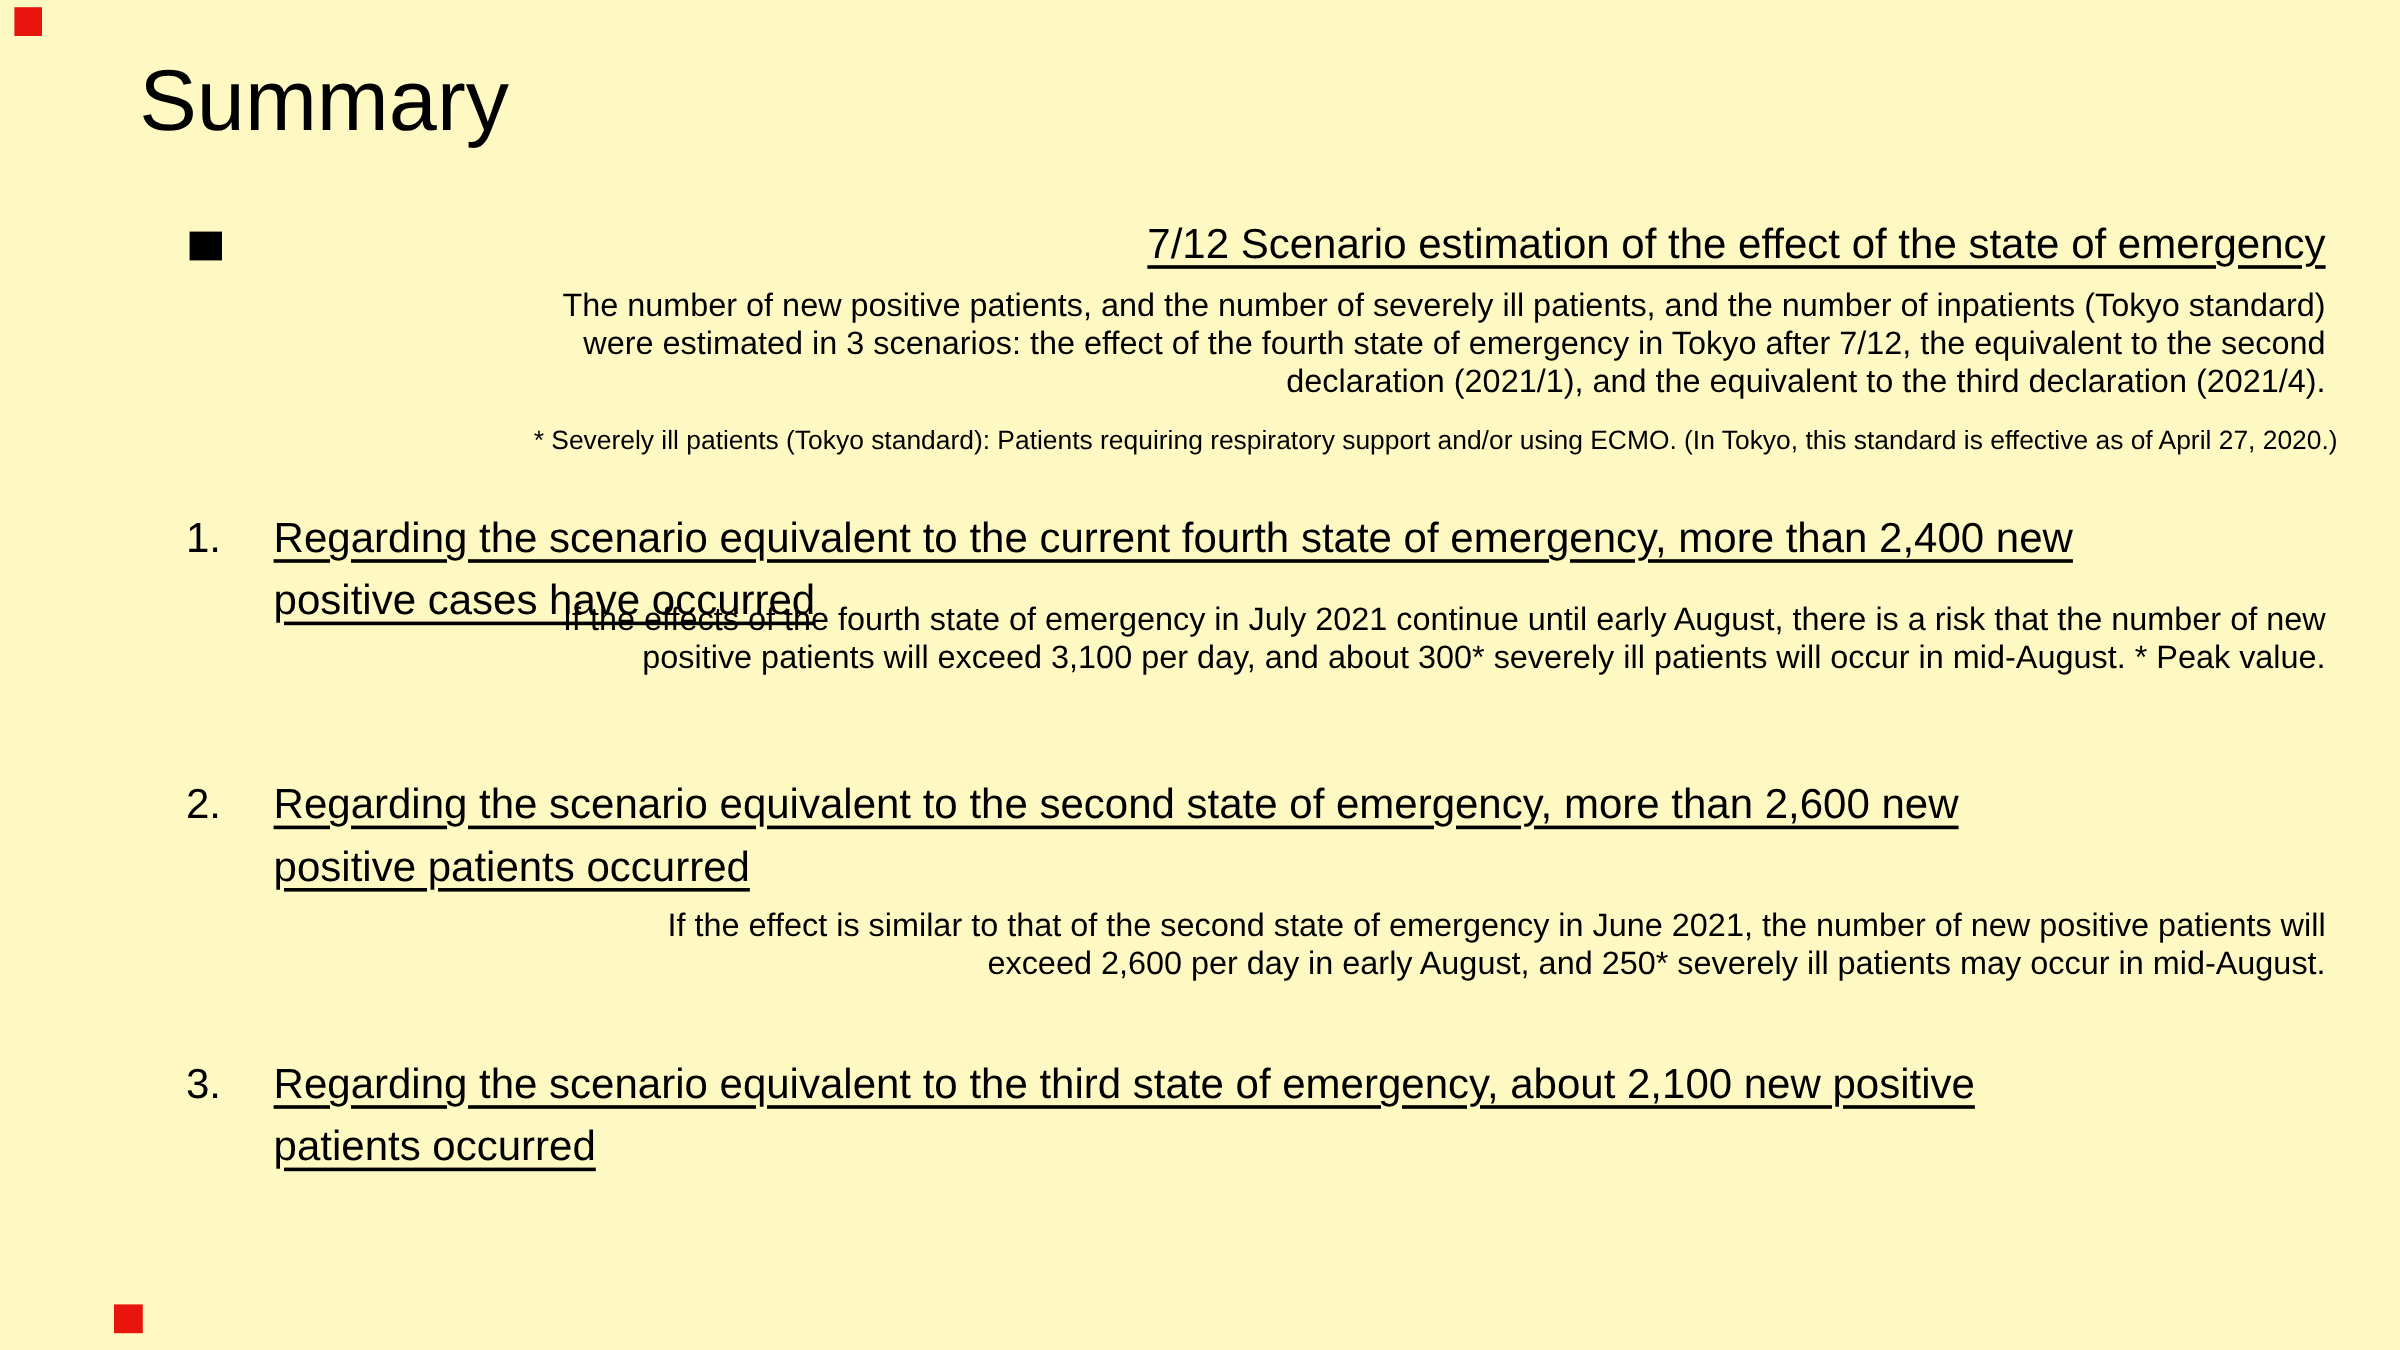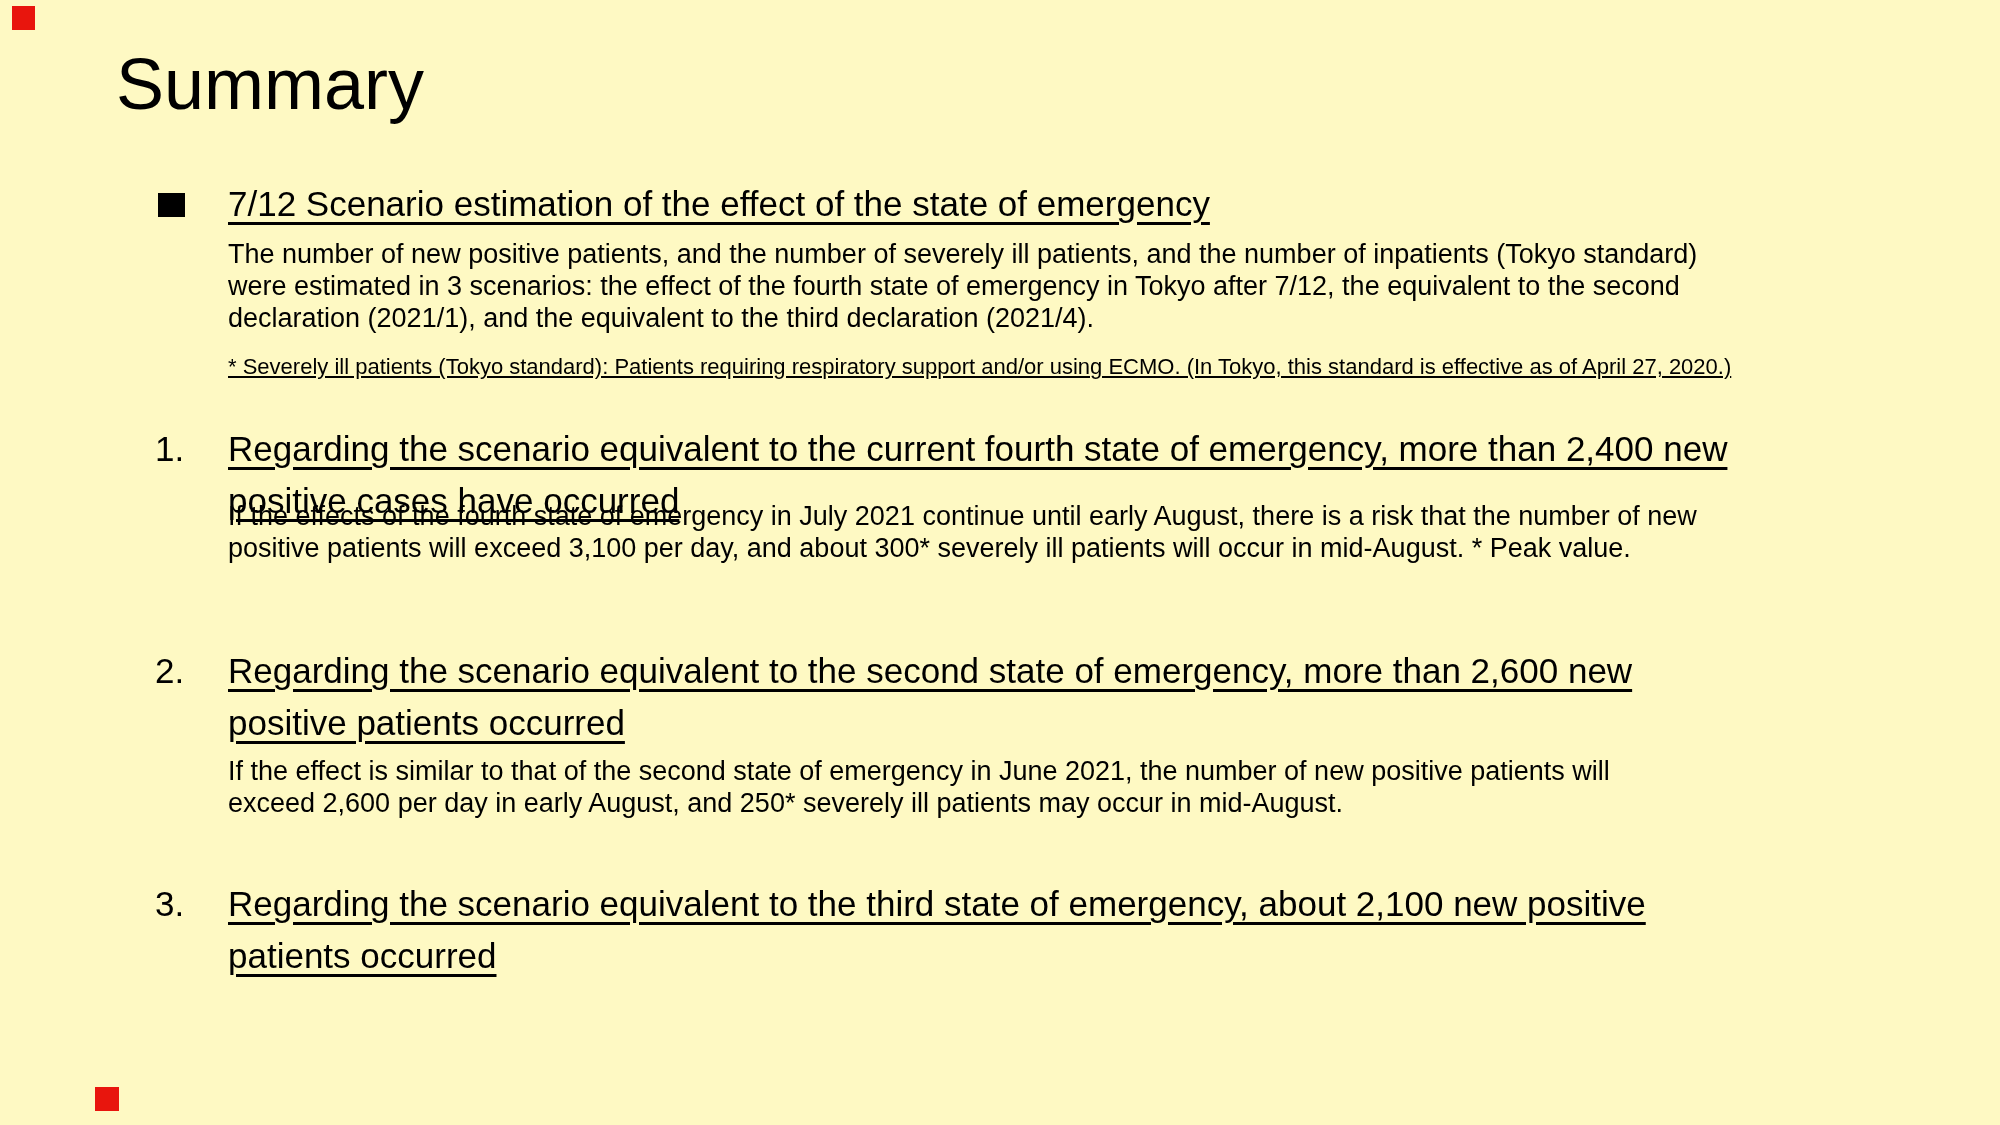--- a/index.html
+++ b/index.html
@@ -54,25 +54,25 @@
     font-size: 27px;
     line-height: 32px;
     white-space: pre-line;
   }
   .footnote {
     font-size: 22px;
     line-height: 26px;
     white-space: pre-line;
   }
 
-  .abs { position: absolute; }
+  .abs { position: absolute; text-align: right; }
 
   .section-heading { left: 228px; top: 178px; width: 1710px; }
   .section-body    { left: 228px; top: 238px; width: 1710px; }
-  .section-footnote{ left: 228px; top: 354px; width: 1720px; text-decoration: underline; }
+  .section-footnote{ left: 228px; top: 354px; width: 1720px; }
 
   .list-item {
     position: absolute;
     left: 155px;
     width: 1790px;
     padding-left: 73px;
     box-sizing: border-box;
   }
   .item-1 { top: 423px; }
   .item-2 { top: 645px; }

